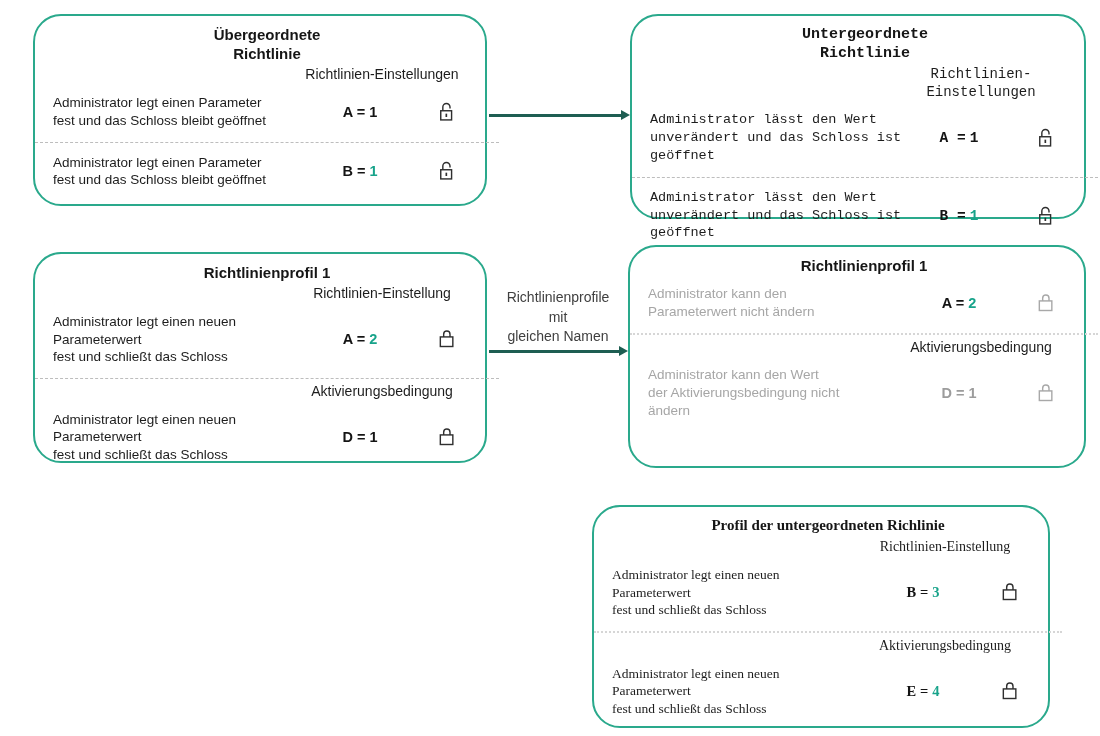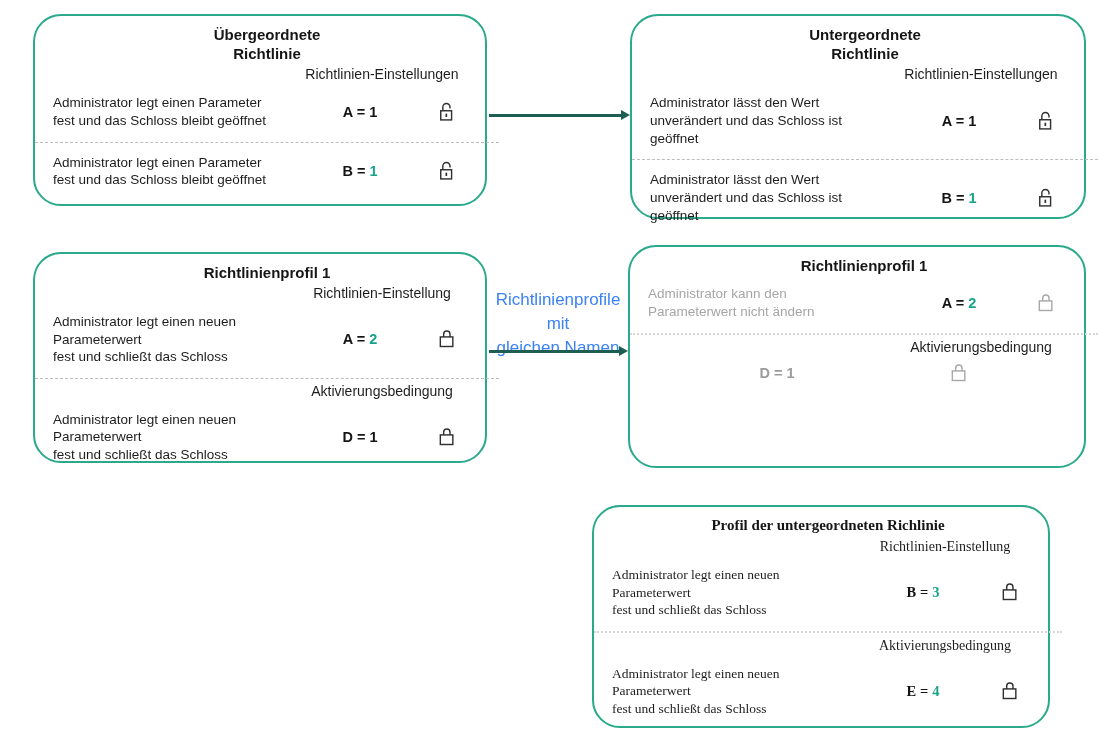--- a/index.html
+++ b/index.html
@@ -14,21 +14,21 @@
   .canvas{
     position:relative;width:1100px;height:736px;background:#ffffff;
     font-family:"Liberation Sans",sans-serif;color:var(--text);overflow:hidden;
   }
   .box{
     position:absolute;box-sizing:border-box;background:#fff;
     border:2px solid var(--teal);border-radius:28px;
     padding:9px 0 6px 14px;
   }
   #box1{left:33px;top:14px;width:454px;height:192px;}
-  #box2{left:630px;top:14px;width:456px;height:205px;}
+  #box2{left:630px;top:14px;width:456px;height:205px;font-family:Liberation Mono, monospace;}
   #box3{left:33px;top:252px;width:454px;height:211px;}
   #box4{left:628px;top:245px;width:458px;height:223px;}
   #box5{left:592px;top:505px;width:458px;height:223px;font-family:Liberation Serif, serif;}
 
   .title{
     margin:0 0 2px 0;text-align:center;font-size:15px;font-weight:bold;
     line-height:1.28;white-space:pre-line;color:#161616;
   }
   .sub-row{display:grid;grid-template-columns:1fr 206px;}
   .subtitle{
@@ -61,21 +61,21 @@
   #arrow1{left:489px;top:109px;width:141px;}
   #arrow2{left:489px;top:345px;width:139px;}
   .arrow-line{position:absolute;left:0;right:7px;top:5px;height:2.6px;background:var(--arrow);}
   .arrow-head{
     position:absolute;right:0;top:1px;width:0;height:0;
     border-top:5px solid transparent;border-bottom:5px solid transparent;
     border-left:9px solid var(--arrow);
   }
   .arrow-label{
     position:absolute;left:482px;top:288px;width:152px;text-align:center;
-    font-size:17px;line-height:1.4;white-space:pre-line;color:#3b82f6;
+    font-size:14px;line-height:1.4;white-space:pre-line;color:#404040;
   }
 </style>
 </head>
 <body>
 
 <div class="canvas">
 
   <section class="box" id="box1">
     <h2 class="title">Übergeordnete
 Richtlinie</h2>
@@ -198,20 +198,23 @@
             <path d="M8 10.5 V7.2 a3.8 3.8 0 0 1 7.6 0 V10.5" fill="none" stroke="currentColor" stroke-width="1.7"></path>
           </svg>
       </div>
     </div>
     <hr class="divider dotted">
     <div class="sub-row">
       <span></span>
       <div class="subtitle">Aktivierungsbedingung</div>
     </div>
     <div class="row">
+      <p class="desc muted">Administrator kann den Wert
+der Aktivierungsbedingung nicht
+ändern</p>
       <div class="value"><span class="param gray">D =</span><span class="num gray">1</span></div>
       <div class="lock gray">
         <svg viewBox="0 0 24 26" width="20" height="22">
             <rect x="4" y="10.5" width="15" height="11.5" fill="none" stroke="currentColor" stroke-width="1.7"></rect>
             <path d="M8 10.5 V7.2 a3.8 3.8 0 0 1 7.6 0 V10.5" fill="none" stroke="currentColor" stroke-width="1.7"></path>
           </svg>
       </div>
     </div>
   </section>
 

